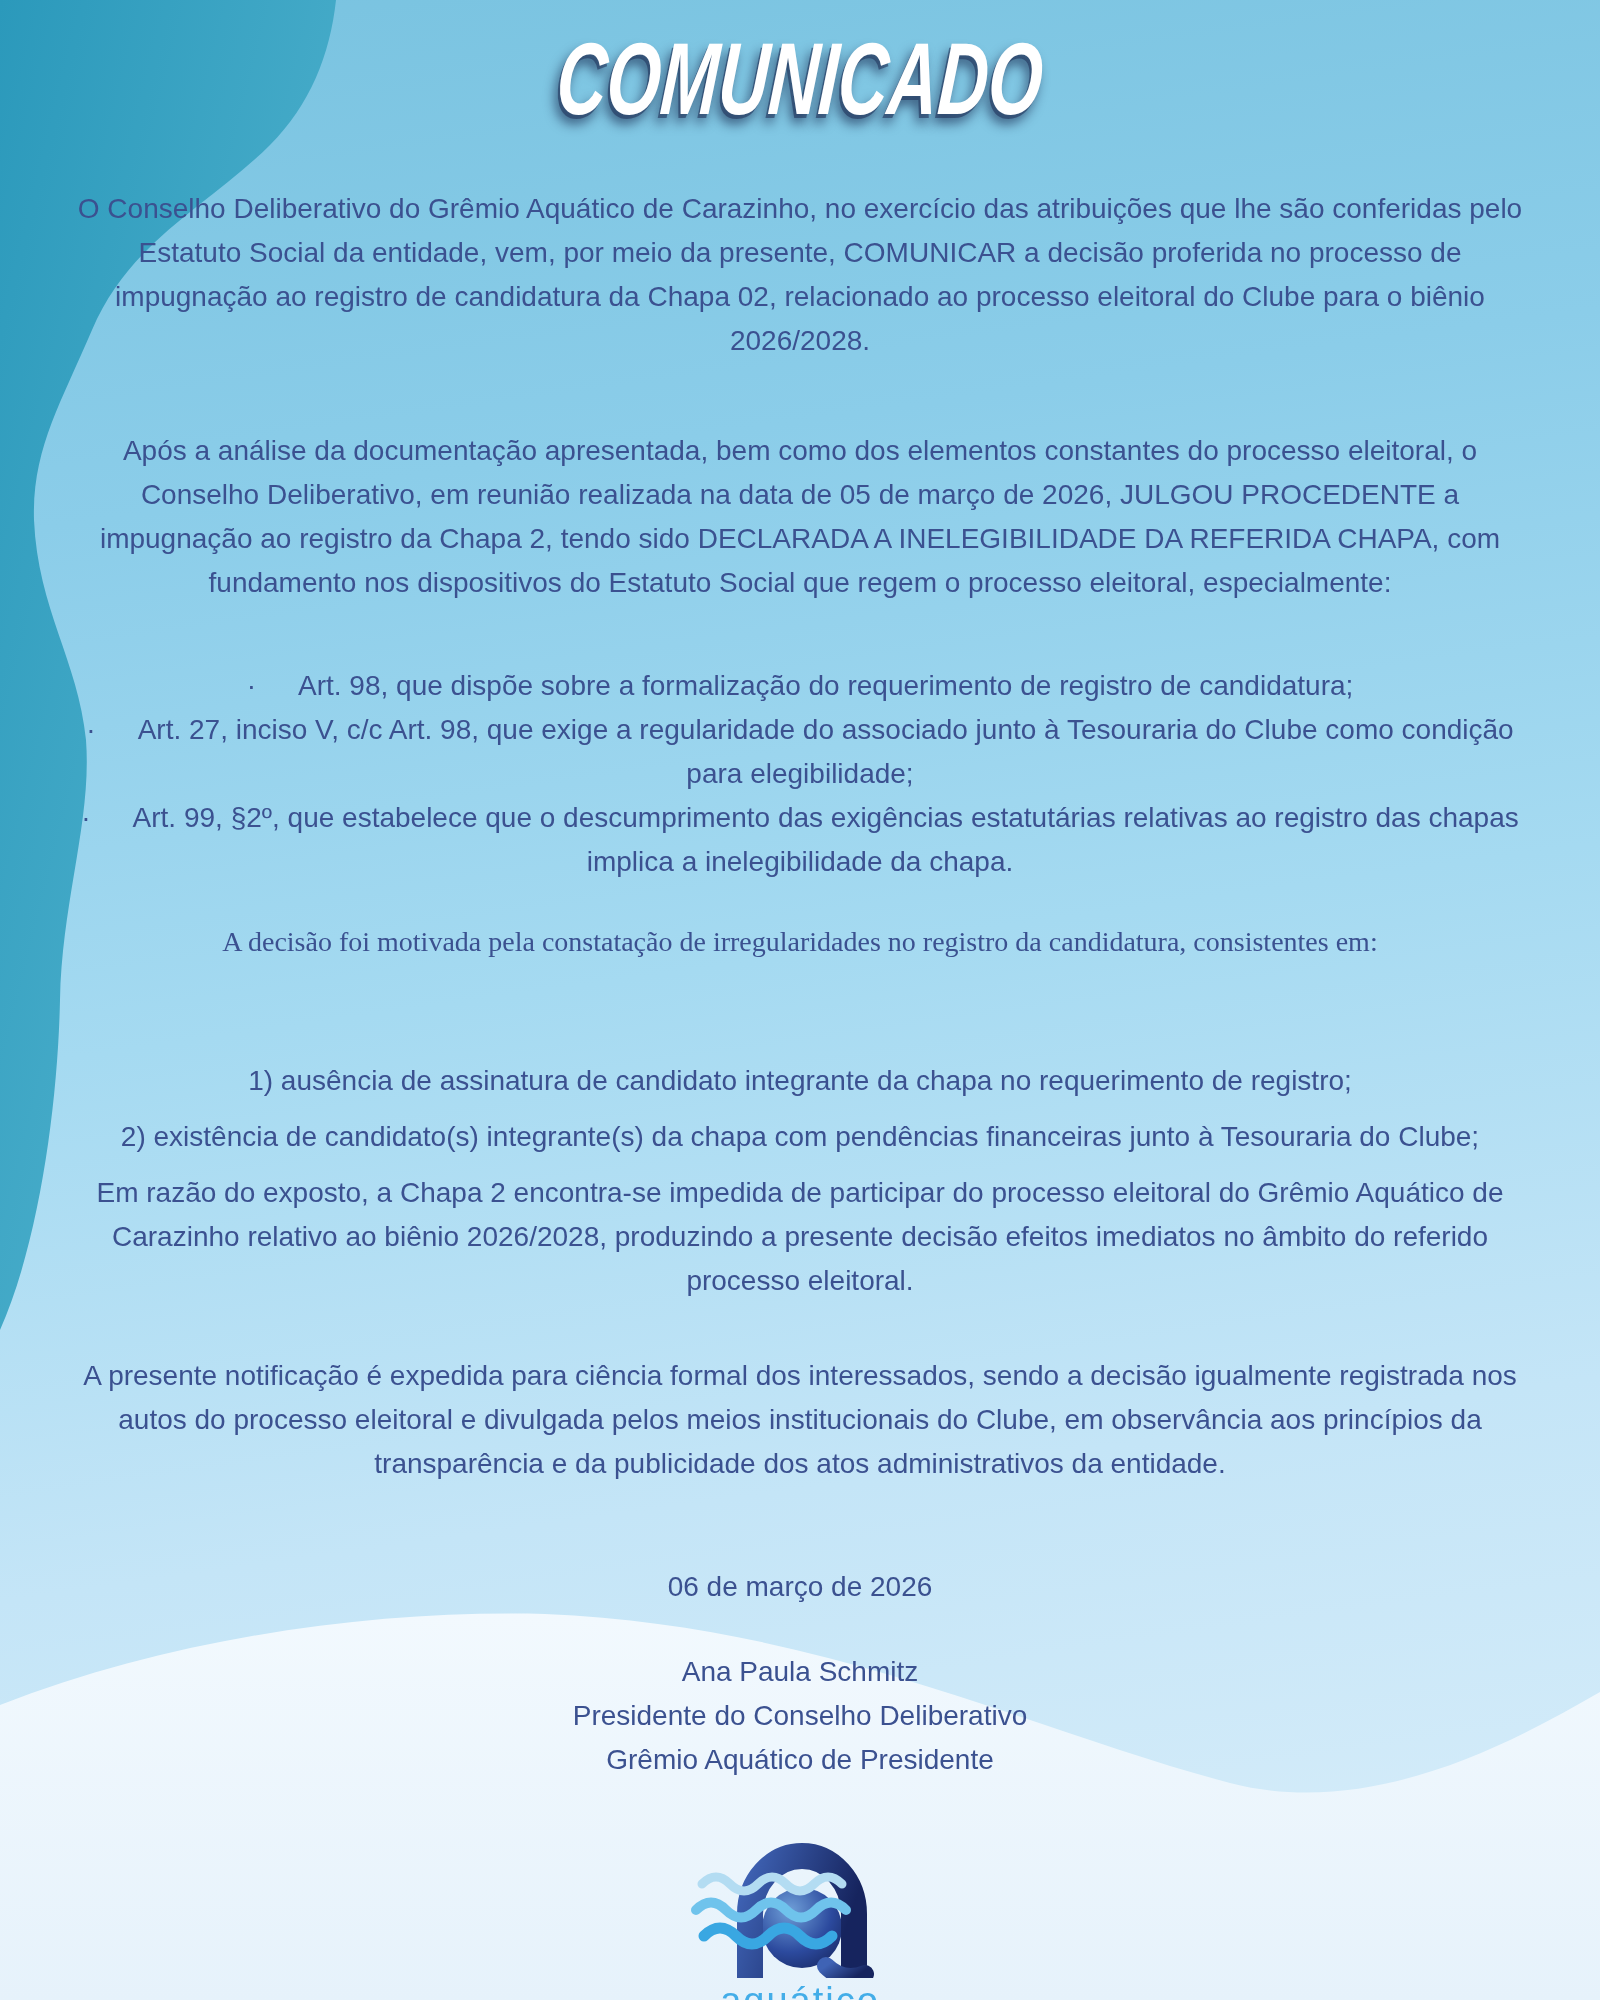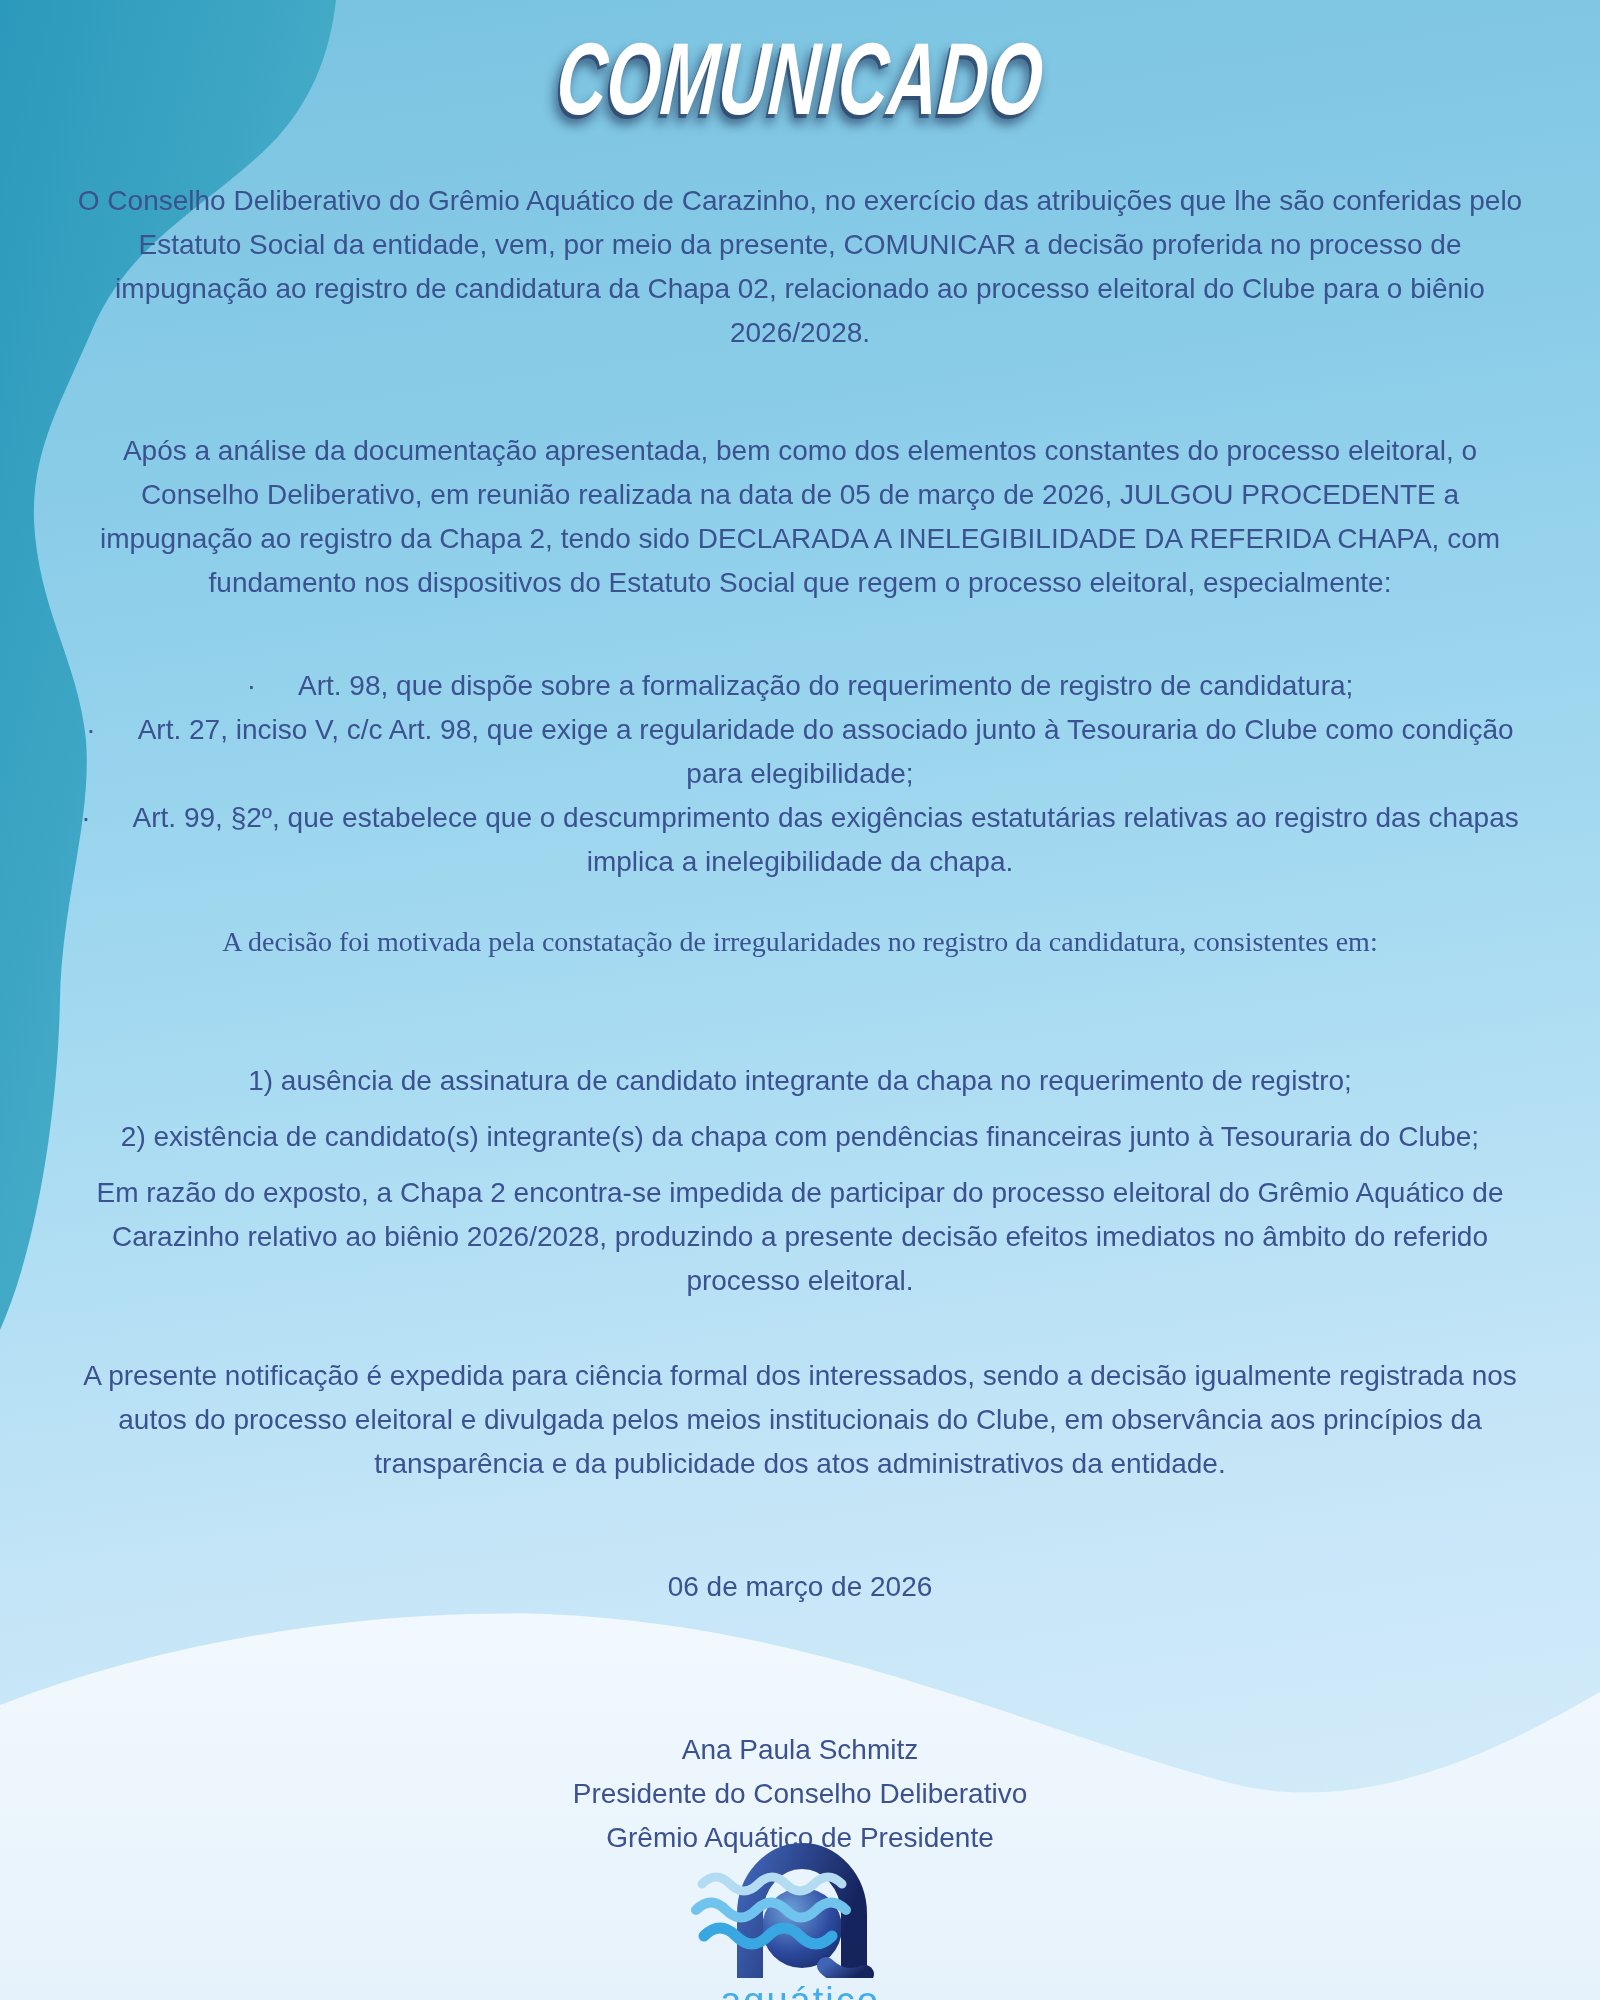--- a/index.html
+++ b/index.html
@@ -20,28 +20,28 @@
     font-size:102px;font-weight:bold;font-style:italic;
     letter-spacing:0px;color:#ffffff;
     transform:scaleX(0.68) skewX(-6deg);transform-origin:50% 50%;
     text-shadow:-3px 4px 0 rgba(30,45,85,0.55), -6px 9px 14px rgba(18,33,70,0.65);
     white-space:nowrap;
   }
   .body-text{
     position:absolute;left:66px;right:66px;margin:0;
     font-size:28px;line-height:44px;color:#3b5190;text-align:center;
   }
-  .b-intro{top:179px;}
+  .b-intro{top:187px;}
   .b-analysis{top:415px;margin-top:14px;}
   .b-bullets{top:664px;}
   .b-motivation{top:920px;font-family:Liberation Serif, serif;}
   .b-findings{top:1047px;}
   .b-notification{top:1354px;}
   .b-date{top:1565px;}
-  .b-signature{top:1728px;}
+  .b-signature{top:1650px;}
   .bullet{margin:0;}
   .bullet .dot{display:inline-block;margin-right:42px;}
   .findings p{margin:12px;}
   .signature p{margin:0;}
   .logo{
     position:absolute;top:1828px;left:0;width:100%;
     display:flex;flex-direction:column;align-items:center;
   }
   .logo-word{
     margin-top:2px;font-size:38px;letter-spacing:2px;color:#43ade8;

